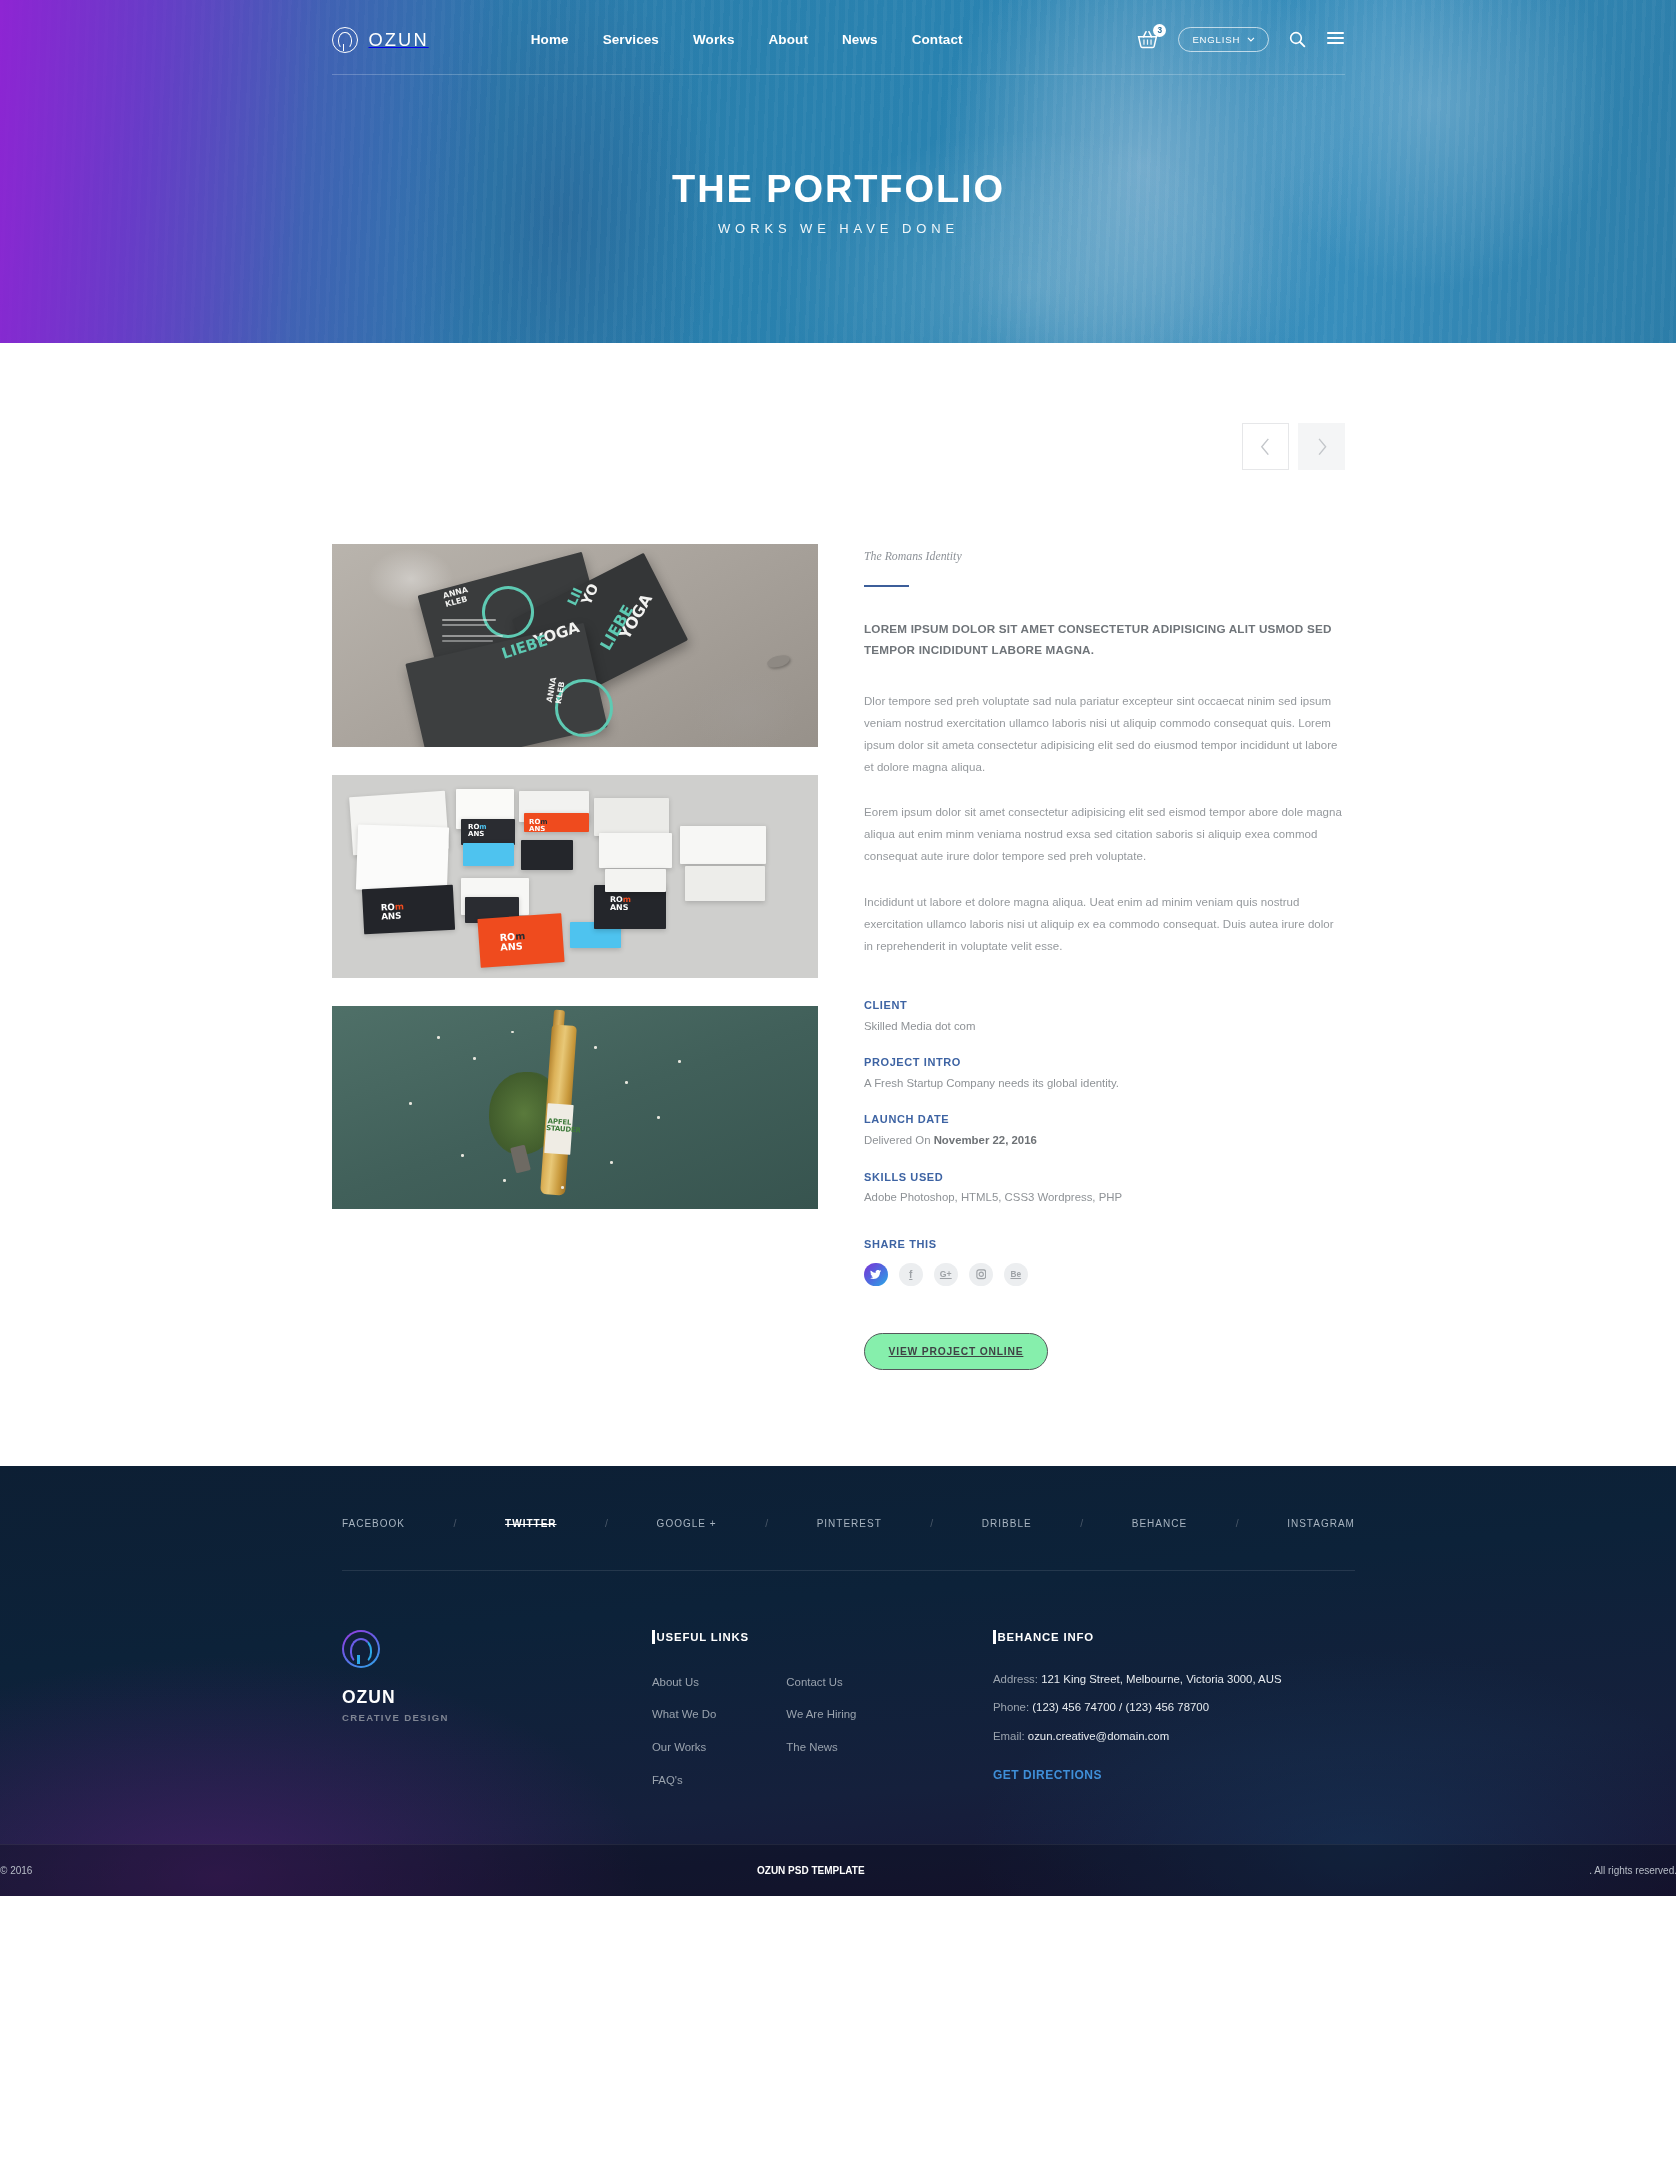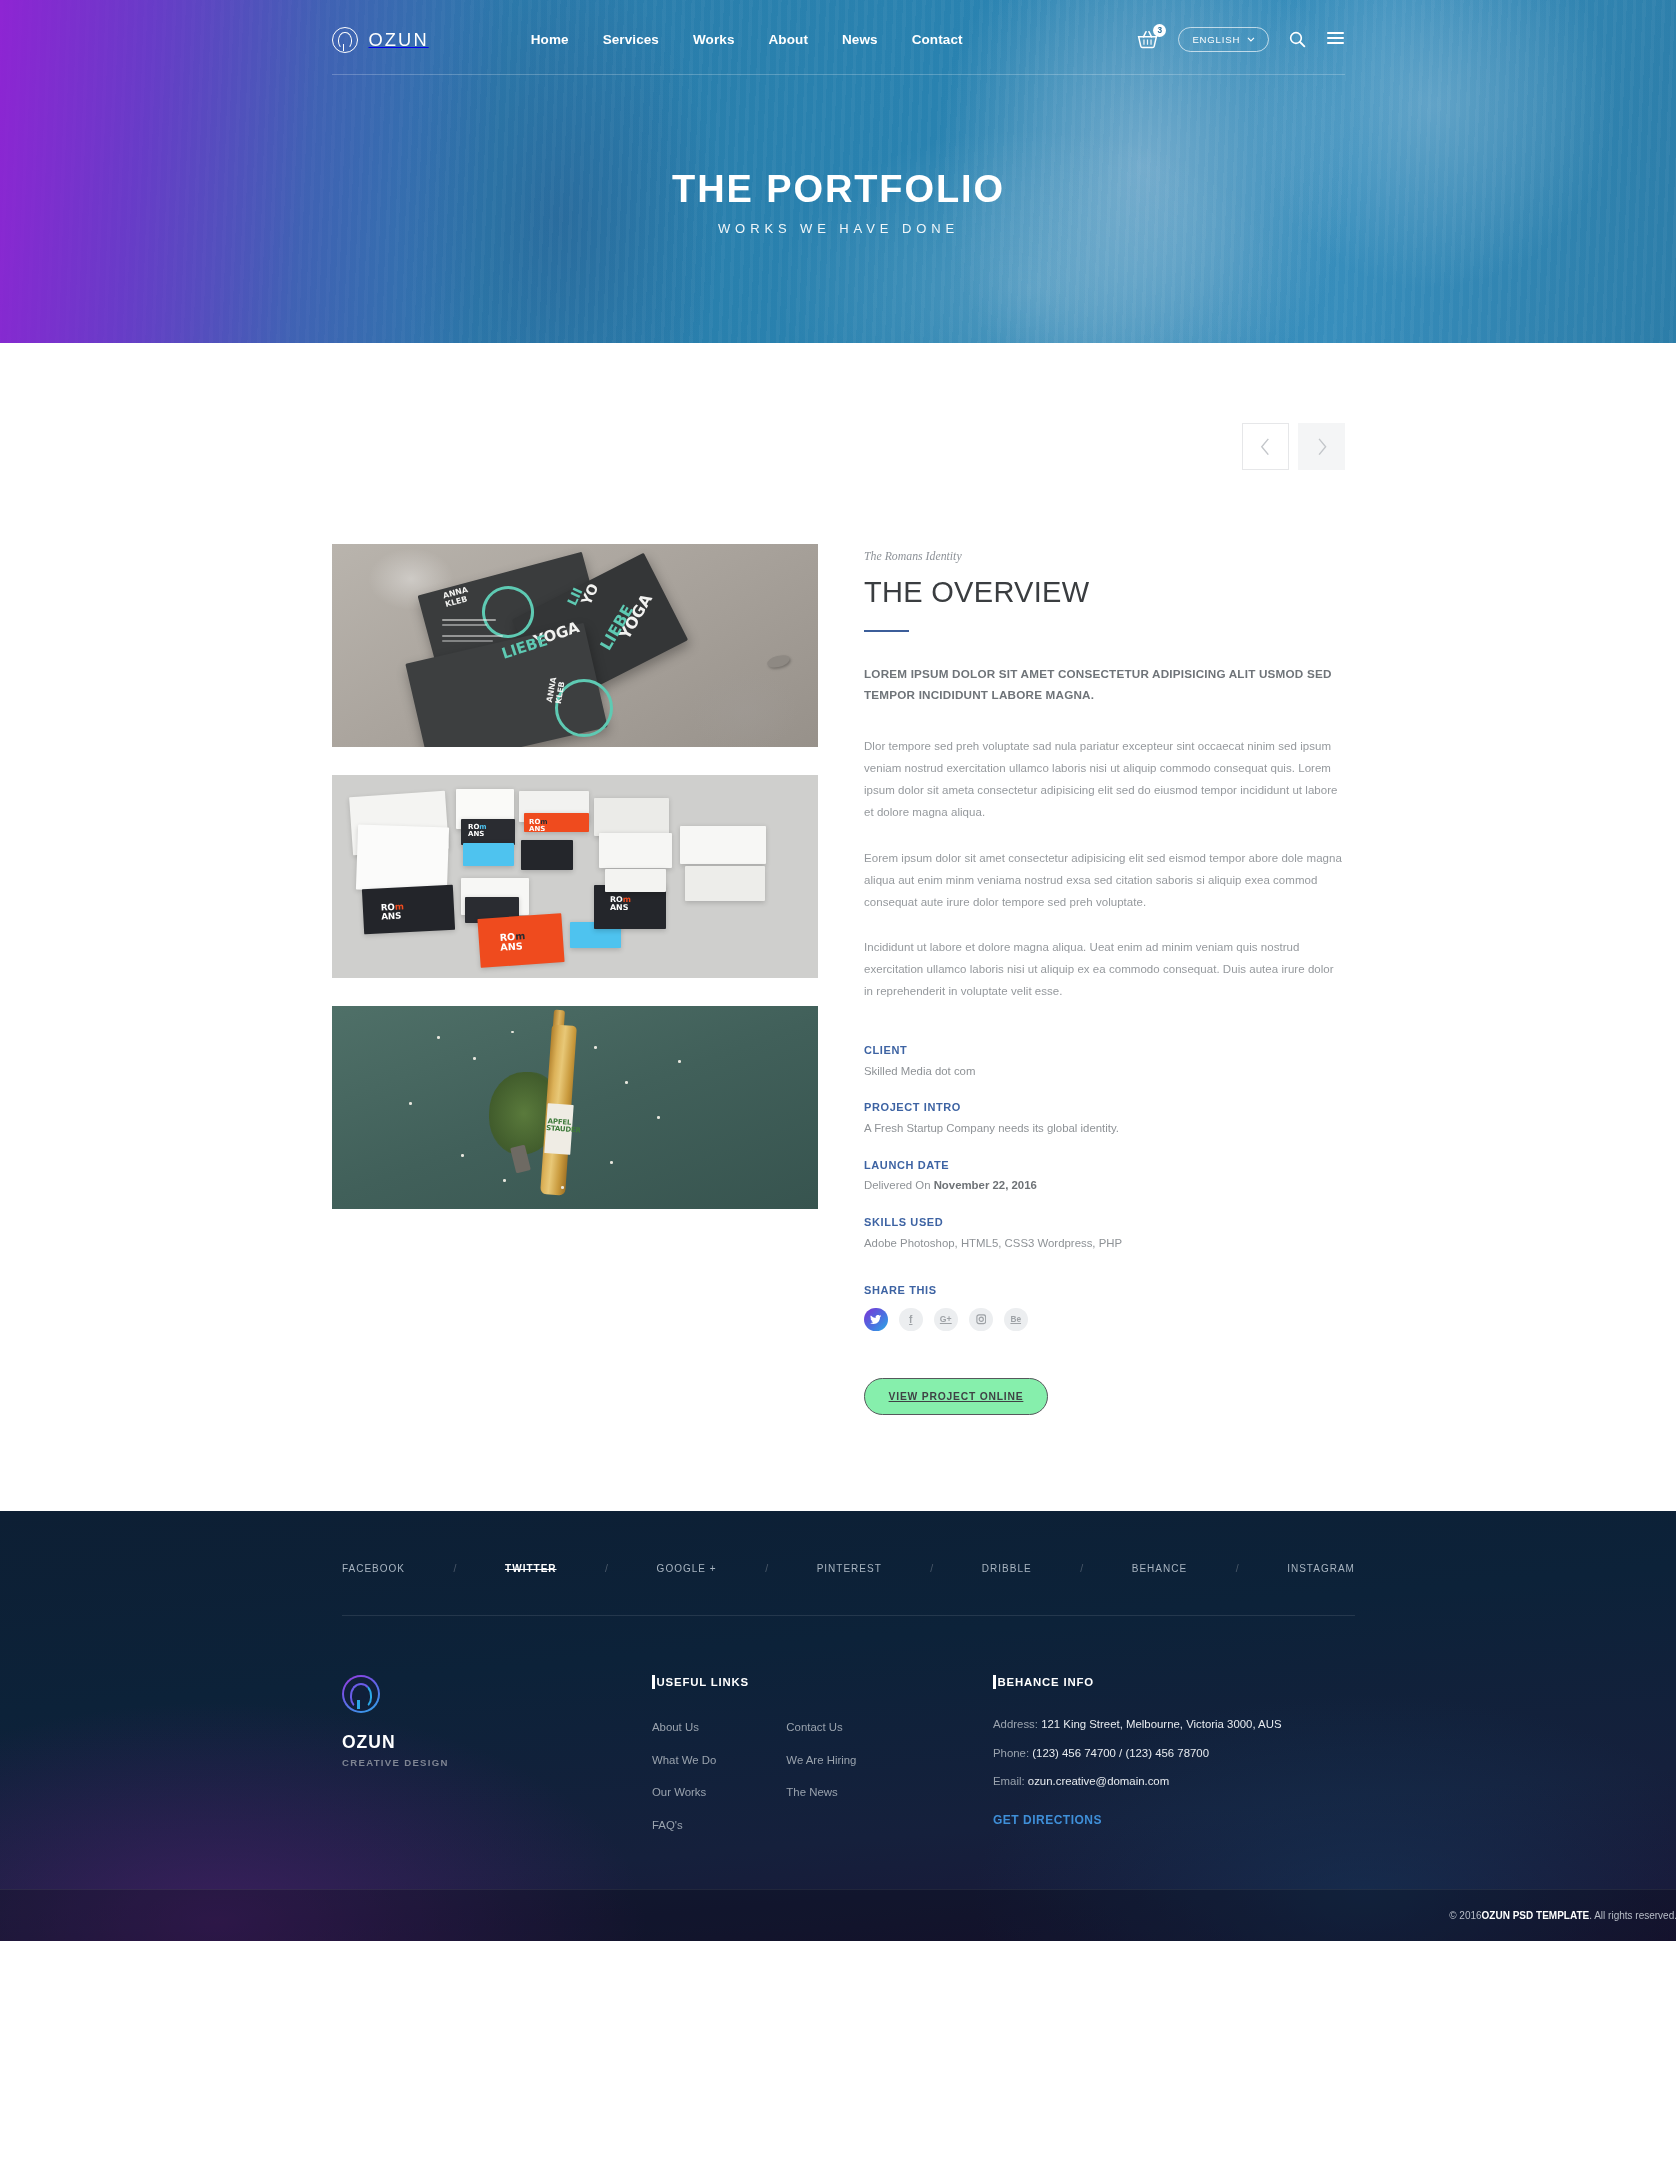--- a/index.html
+++ b/index.html
@@ -346,21 +346,21 @@
   .get-dir {
     display:inline-block; margin-top: 9.6px;
     color:#3f8fd8; font-size:12px; font-weight:700; letter-spacing:0.5px;
     text-decoration:none;
     text-align:center;
   }
   .copyright {
     position:absolute; left:0; bottom:0; width:1677px; height:52px;
     background: rgba(0,0,0,.22);
     border-top: 0.9px solid rgba(255,255,255,.07);
-    display:flex; align-items:center; justify-content:flex-end;
+    display:flex; align-items:center; justify-content:space-between;
     color:#b8bec8; font-size:10px;
   }
   .copyright b { color:#ffffff; font-weight:700; }
 </style>
 </head>
 <body>
 
 <header class="hero">
   <div class="hero-photo"></div>
   <div class="hero-overlay"></div>
@@ -512,21 +512,20 @@
         <div class="speck" style="left:278px;top:155px"></div>
         <div class="speck" style="left:346px;top:54px"></div>
         <div class="speck" style="left:77px;top:96px"></div>
       </figure>
 
     </div>
 
     <div class="details">
 
       <div class="eyebrow">The Romans Identity</div>
-      <h2 class="ov-title">THE OVERVIEW</h2>
       <div class="ov-rule"></div>
 
       <p class="lead">Lorem ipsum dolor sit amet consectetur adipisicing alit usmod sed tempor incididunt labore magna.</p>
       <p class="para">Dlor tempore sed preh voluptate sad nula pariatur excepteur sint occaecat ninim sed ipsum veniam nostrud exercitation ullamco laboris nisi ut aliquip commodo consequat quis. Lorem ipsum dolor sit ameta consectetur adipisicing elit sed do eiusmod tempor incididunt ut labore et dolore magna aliqua.</p>
       <p class="para">Eorem ipsum dolor sit amet consectetur adipisicing elit sed eismod tempor abore dole magna aliqua aut enim minm veniama nostrud exsa sed citation saboris si aliquip exea commod consequat aute irure dolor tempore sed preh voluptate.</p>
       <p class="para">Incididunt ut labore et dolore magna aliqua. Ueat enim ad minim veniam quis nostrud exercitation ullamco laboris nisi ut aliquip ex ea commodo consequat. Duis autea irure dolor in reprehenderit in voluptate velit esse.</p>
 
       <div class="meta-block">
 
         <div class="meta-item">

